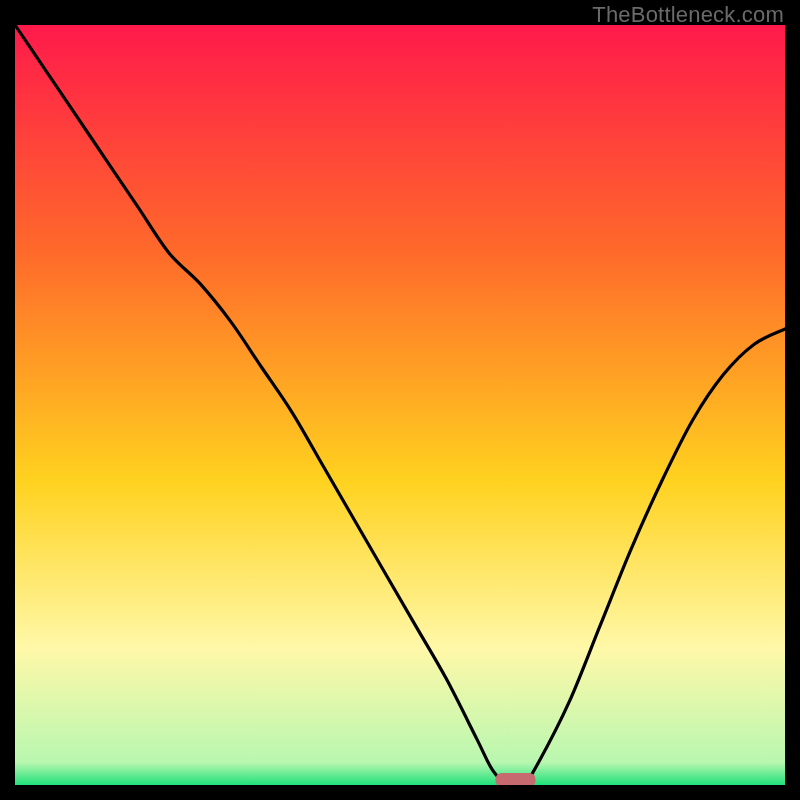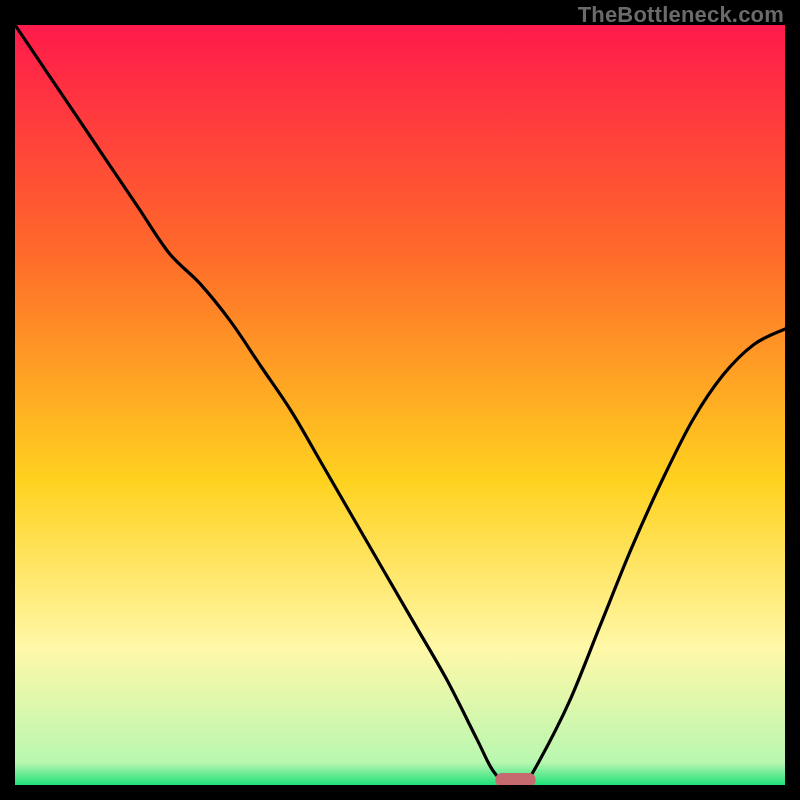--- a/index.html
+++ b/index.html
@@ -17,21 +17,21 @@
     width: 770px;
     height: 760px;
     overflow: hidden;
   }
   .watermark {
     position: absolute;
     top: 2px;
     right: 16px;
     font-family: Arial, Helvetica, sans-serif;
     font-size: 22px;
-    font-weight: 700;
+    font-weight: 400;
     color: #6a6a6a;
     letter-spacing: 0.2px;
   }
   svg { display: block; }
 </style>
 </head>
 <body>
 
 <div class="frame">
   <div class="watermark">TheBottleneck.com</div>

